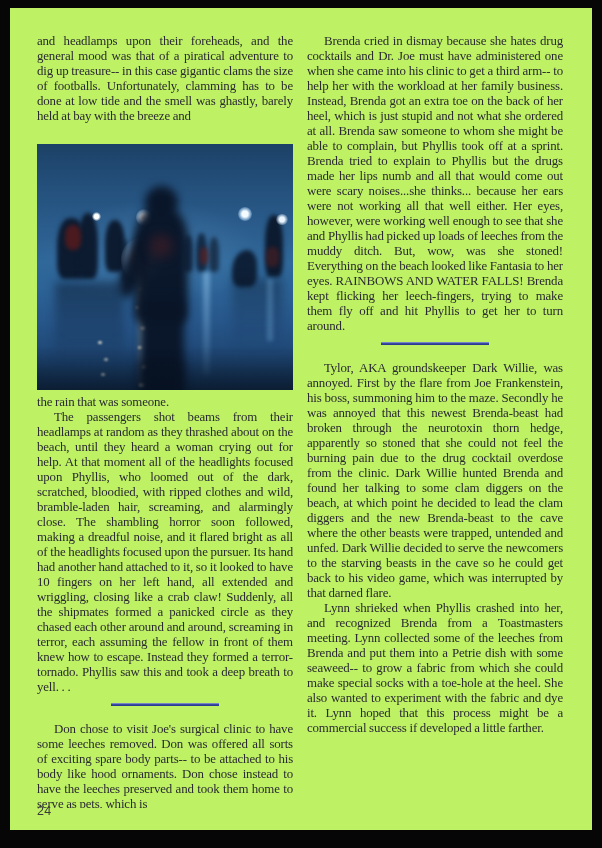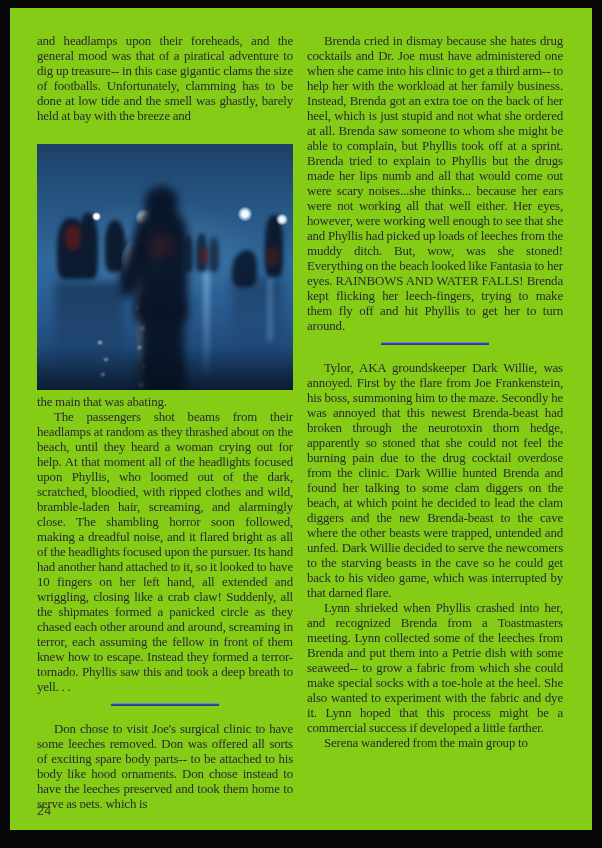--- a/index.html
+++ b/index.html
@@ -2,21 +2,21 @@
 <html><head>
 <meta charset="utf-8">
 <style>
   html,body { margin:0; padding:0; background:#222; }
   .sheet {
     position:relative; width:602px; height:848px; background:#060606;
     font-family:"Liberation Serif", serif;
   }
   .page {
     position:absolute; left:10px; top:8px; width:582px; height:822px;
-    background:#84cc16;
+    background:#bef264;
   }
   .cols {
     position:absolute; left:27px; top:26px; width:526px;
     display:flex; gap:14px;
   }
   .col {
     width:256px; height:774px; overflow:hidden;
     text-align:justify;
     font-size:12.9px; line-height:15px; color:#2a2a30;
     letter-spacing:-0.15px; word-spacing:-0.3px;
@@ -113,36 +113,35 @@
           <div class="fg" style="left:42%; top:17%; width:13%; height:13%; border-radius:50%;"></div>
           <div class="fg" style="left:38%; top:25%; width:21%; height:48%; border-radius:45% 45% 18% 18% / 28% 28% 10% 10%;"></div>
           <div class="fg" style="left:33.5%; top:36%; width:9%; height:27%; border-radius:50%; transform:rotate(18deg);"></div>
           <div class="fg" style="left:40.5%; top:62%; width:17%; height:45%; border-radius:18%;"></div>
           <div style="left:43%; top:33%; width:11%; height:17%; background:radial-gradient(circle, rgba(96,32,34,0.55), rgba(96,32,34,0) 70%); filter:blur(4px);"></div>
           <div class="darkref" style="left:39%; top:88%; width:19%; height:12%; background:rgba(8,18,34,0.5);"></div>
 
           <div class="vignette"></div>
         </div>
 
-        <p class="cont">the main that was abating.</p>
+        <p class="cont">the rain that was someone.</p>
         <p>The passengers shot beams from their headlamps at random as they thrashed about on the beach, until they heard a woman crying out for help. At that moment all of the headlights focused upon Phyllis, who loomed out of the dark, scratched, bloodied, with ripped clothes and wild, bramble-laden hair, screaming, and alarmingly close. The shambling horror soon followed, making a dreadful noise, and it flared bright as all of the headlights focused upon the pursuer. Its hand had another hand attached to it, so it looked to have 10 fingers on her left hand, all extended and wriggling, closing like a crab claw! Suddenly, all the shipmates formed a panicked circle as they chased each other around and around, screaming in terror, each assuming the fellow in front of them knew how to escape. Instead they formed a terror-tornado. Phyllis saw this and took a deep breath to yell. . .</p>
 
         <div class="divider"></div>
 
         <p><span>Don chose to visit Joe's surgical clinic to have some leeches removed. Don was offered all sorts of exciting spare body parts-- to be attached to his body like hood ornaments. Don chose instead to have the leeches preserved and took them home to serve as pets, which</span> <span class="it">is</span></p>
       </div>
 
       <div class="col">
         <p>Brenda cried in dismay because she hates drug cocktails and Dr. Joe must have administered one when she came into his clinic to get a third arm-- to help her with the workload at her family business. Instead, Brenda got an extra toe on the back of her heel, which is just stupid and not what she ordered at all. Brenda saw someone to whom she might be able to complain, but Phyllis took off at a sprint. Brenda tried to explain to Phyllis but the drugs made her lips numb and all that would come out were scary noises...she thinks... because her ears were not working all that well either. Her eyes, however, were working well enough to see that she and Phyllis had picked up loads of leeches from the muddy ditch. But, wow, was she stoned! Everything on the beach looked like Fantasia to her eyes. RAINBOWS AND WATER FALLS! Brenda kept flicking her leech-fingers, trying to make them fly off and hit Phyllis to get her to turn around.</p>
 
         <div class="divider"></div>
 
         <p>Tylor, AKA groundskeeper Dark Willie, was annoyed. First by the flare from Joe Frankenstein, his boss, summoning him to the maze.  Secondly he was annoyed that this newest Brenda-beast had broken through the neurotoxin thorn hedge, apparently so stoned that she could not feel the burning pain due to the drug cocktail overdose from the clinic. Dark Willie hunted Brenda and found her talking to some clam diggers on the beach, at which point he decided to lead the clam diggers and the new Brenda-beast to the cave where the other beasts were trapped, untended and unfed. Dark Willie decided to serve the newcomers to the starving beasts in the cave so he could get back to his video game, which was interrupted by that darned flare.</p>
         <p>Lynn shrieked when Phyllis crashed into her, and recognized Brenda from a Toastmasters meeting. Lynn collected some of the leeches from Brenda and put them into a Petrie dish with some seaweed-- to grow a fabric from which she could make special socks with a toe-hole at the heel. She also wanted to experiment with the fabric and dye it. Lynn hoped that this process might be a commercial success if developed a little farther.</p>
-        <p>Serena wandered from the main group to</p>
       </div>
 
     </div>
 
     <div class="footer">
       <span>24</span>
     </div>
 
   </div>
 </div>

